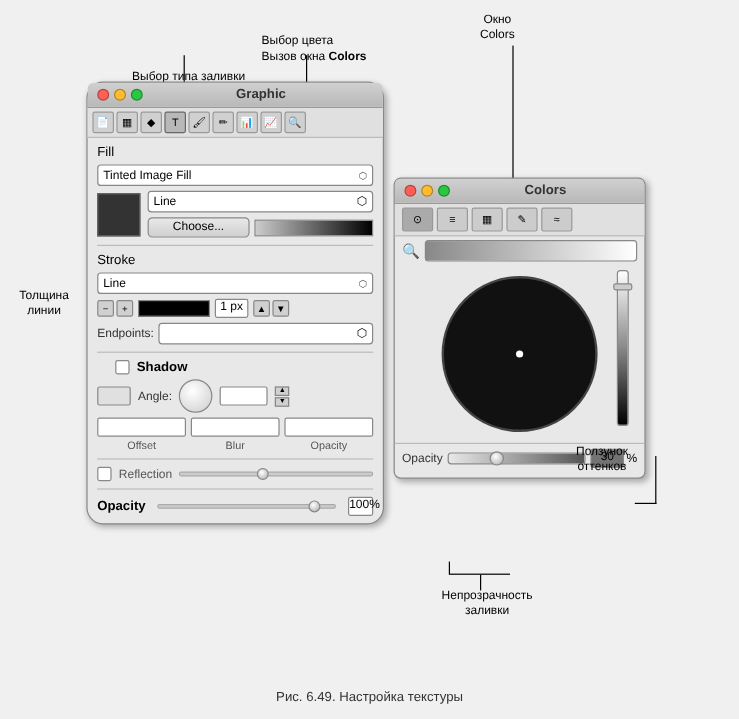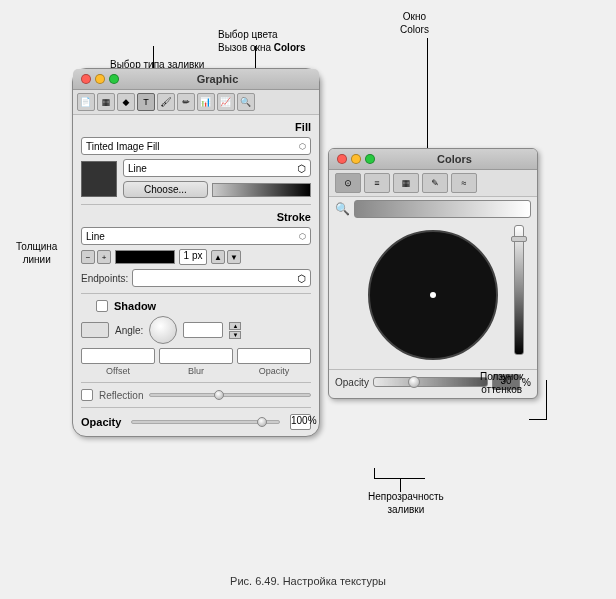--- a/index.html
+++ b/index.html
@@ -79,24 +79,23 @@
       background: #b8b8b8;
       border-color: #666;
     }
 
     .panel-body {
       padding: 6px 8px;
     }
 
     .section-title {
       font-size: 11px;
-      font-weight: bold;
+      font-weight: normal;
       color: #000;
       margin-bottom: 4px;
-      text-align: right;
     }
 
     .select-row {
       display: flex;
       align-items: center;
       margin-bottom: 4px;
     }
     .select-box {
       flex: 1;
       height: 18px;

